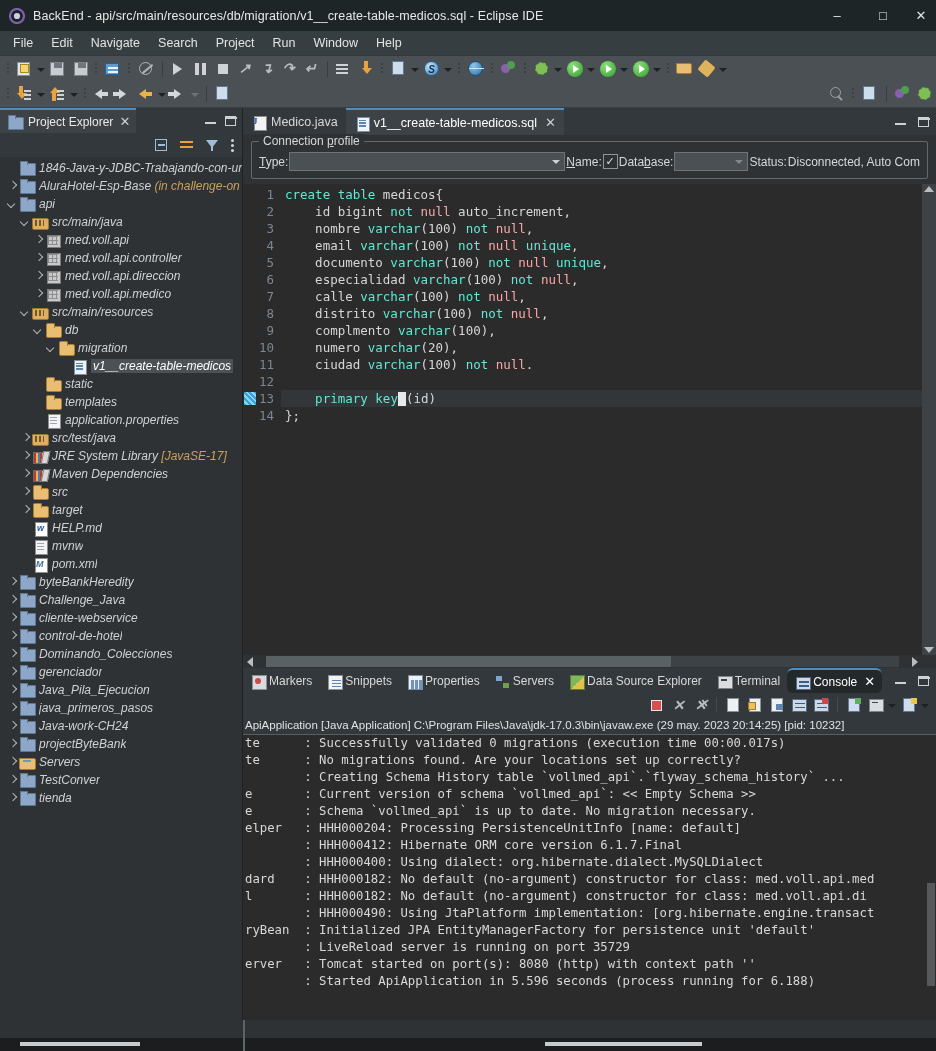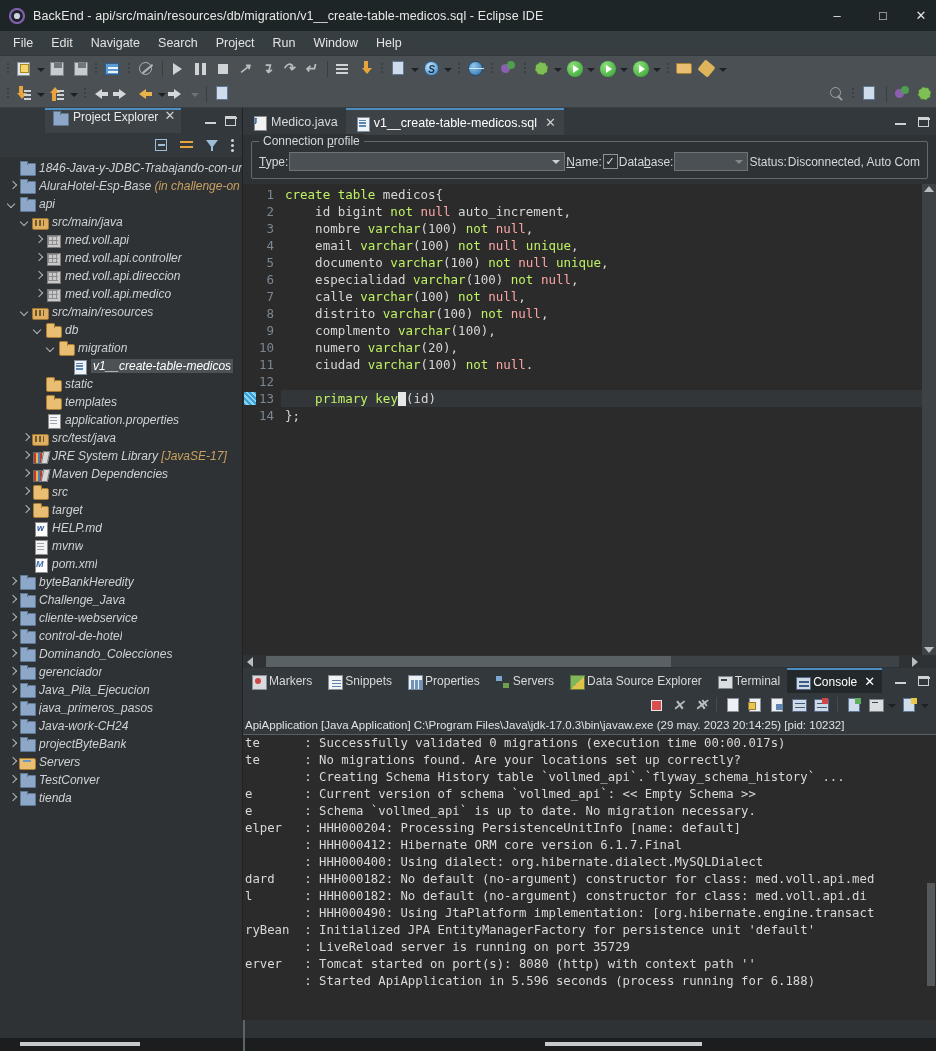--- a/index.html
+++ b/index.html
@@ -63,22 +63,22 @@
   .tspacer { flex: 1; }
 
   
   .body { flex: 1 1 auto; display: flex; min-height: 0; background: #2f3234; }
 
   
   .pe { width: 243px; flex: 0 0 243px; display: flex; flex-direction: column; background: #2f3234;
         border-right: 1px solid #1e2224; }
   .pe-tabrow { height: 25px; display: flex; align-items: stretch; background: #32383b; position: relative; }
   .pe-tab {
-    display: flex; padding: 0 6px 0 7px; background: #3c4245;
-    border-top: 2px solid #4b8ec4; color: #eaeaea; font-size: 12px; margin-left: 45px;
+    display: flex; align-items: center; padding: 0 6px 0 7px; background: #3c4245;
+    border-top: 2px solid #4b8ec4; color: #eaeaea; font-size: 12px;
   }
   .pe-tab .lbl { margin: 0 6px 0 5px; }
   .pe-tab .xb { font-size: 13px; color: #cfcfcf; line-height: 12px; }
   .pe-tabrow .tr-spacer { flex: 1; background: #32383b; }
   .pe-viewbtns { display: flex; align-items: center; padding-right: 6px; background: #32383b; gap: 9px; }
   .pe-toolrow { height: 24px; background: #32383b; display: flex; align-items: center;
                 justify-content: flex-end; padding-right: 5px; gap: 9px; }
   .pe-tree { flex: 1 1 auto; overflow: hidden; padding-top: 2px; background: #2f3234; position: relative; font-style: italic; }
   .row { height: 18px; display: flex; align-items: center; white-space: nowrap; font-size: 12px; color: #cfd2d4; }
   .row .tw { width: 13px; flex: 0 0 13px; position: relative; height: 18px; }
@@ -191,42 +191,42 @@
   .gutter { width: 38px; flex: 0 0 38px; background: #2b2b2b; text-align: right;
      padding-top: 2px; color: #7b8793; font-size: 12.5px;
      font-family: "DejaVu Sans Mono", monospace; }
   .gutter .g { height: 17px; line-height: 17px; padding-right: 7px; position: relative; }
   .gutter .g.mark:before { content:""; position:absolute; left:1px; top:2px; width:12px; height:13px;
      background: repeating-linear-gradient(45deg,#3aa0d8 0 2px,#8fd3f0 2px 4px); }
   .code { flex: 1 1 auto; background: #2b2b2b; padding-top: 2px; overflow: hidden;
      font-family: "DejaVu Sans Mono", monospace; font-size: 12.5px; position: relative; }
   .code .ln { height: 17px; line-height: 17px; white-space: pre; color: #d6d6d6; padding-left: 4px; }
   .code .ln.hl { background: #333638; }
-  .kw { color: #bef264; }
+  .kw { color: #5eead4; }
   .kw2 { color: #fca5a5; }
   .caret { display:inline-block; width: 8px; height: 14px; background:#e8e8e8; vertical-align:-3px; }
 
   .vscroll { width: 14px; flex: 0 0 14px; background: #3c4245; display:flex; flex-direction:column;
      align-items:center; justify-content:space-between; padding: 2px 0; }
   .vscroll .ar { width:0;height:0;border-left:5px solid transparent;border-right:5px solid transparent; }
   .vscroll .up { border-bottom:6px solid #b9bdbf; }
   .vscroll .dn { border-top:6px solid #b9bdbf; }
   .hscroll { height: 13px; background: #2f3234; display: flex; align-items: center; margin-right:14px;}
   .hscroll .trk { flex:1; height: 11px; background:#3c4245; position: relative; margin: 0 13px; }
   .hscroll .thumb { position:absolute; left: 0; top: 0; height: 11px; width: 64%; background:#5a6165; }
   .hs-ar { width:0;height:0;border-top:5px solid transparent;border-bottom:5px solid transparent; }
   .hs-l { border-right:6px solid #b9bdbf; margin-left: 4px;}
   .hs-r { border-left:6px solid #b9bdbf; margin-right: 4px;}
 
   
   .console-part { flex: 0 0 auto; display: flex; flex-direction: column; background: #2f3234; }
   .cn-tabrow { height: 25px; display: flex; align-items: stretch; background: #32383b; }
   .cn-tab { display: flex; align-items: center; padding: 0 7px; font-size: 12px; color: #d9d9d9; }
   .cn-tab .ci { width: 15px; height: 15px; position: relative; margin-right: 4px; }
-  .cn-tab.active { background: #23282a; border-top: 2px solid #4b8ec4; color: #ffffff; }
+  .cn-tab.active { background: #23282a; border-top: 2px solid #4b8ec4; color: #ffffff; border-radius: 6px; }
   .cn-tab .xb { margin-left: 7px; font-size: 13px; }
   .cn-tabrow .sp { flex: 1; }
   .cn-toolrow { height: 23px; background: #32383b; display: flex; align-items: center;
     justify-content: flex-end; padding-right: 5px; }
   .cn-ic { width: 18px; height: 18px; margin: 0 2px; position: relative; }
   .cn-sep { width:1px; height: 15px; background:#454b4e; margin: 0 5px; }
   .cn-title { background: #32383b; font-size: 11.5px; color: #dfe2e4; padding: 3px 0 3px 2px;
      border-bottom: 1px solid #585e61; white-space: nowrap; overflow: hidden; }
   .cn-body { background: #2b2b2b; flex: 1 1 auto; overflow: hidden; position: relative;
      font-family: "DejaVu Sans Mono", monospace; font-size: 12.3px; color: #d8d8d8; }

